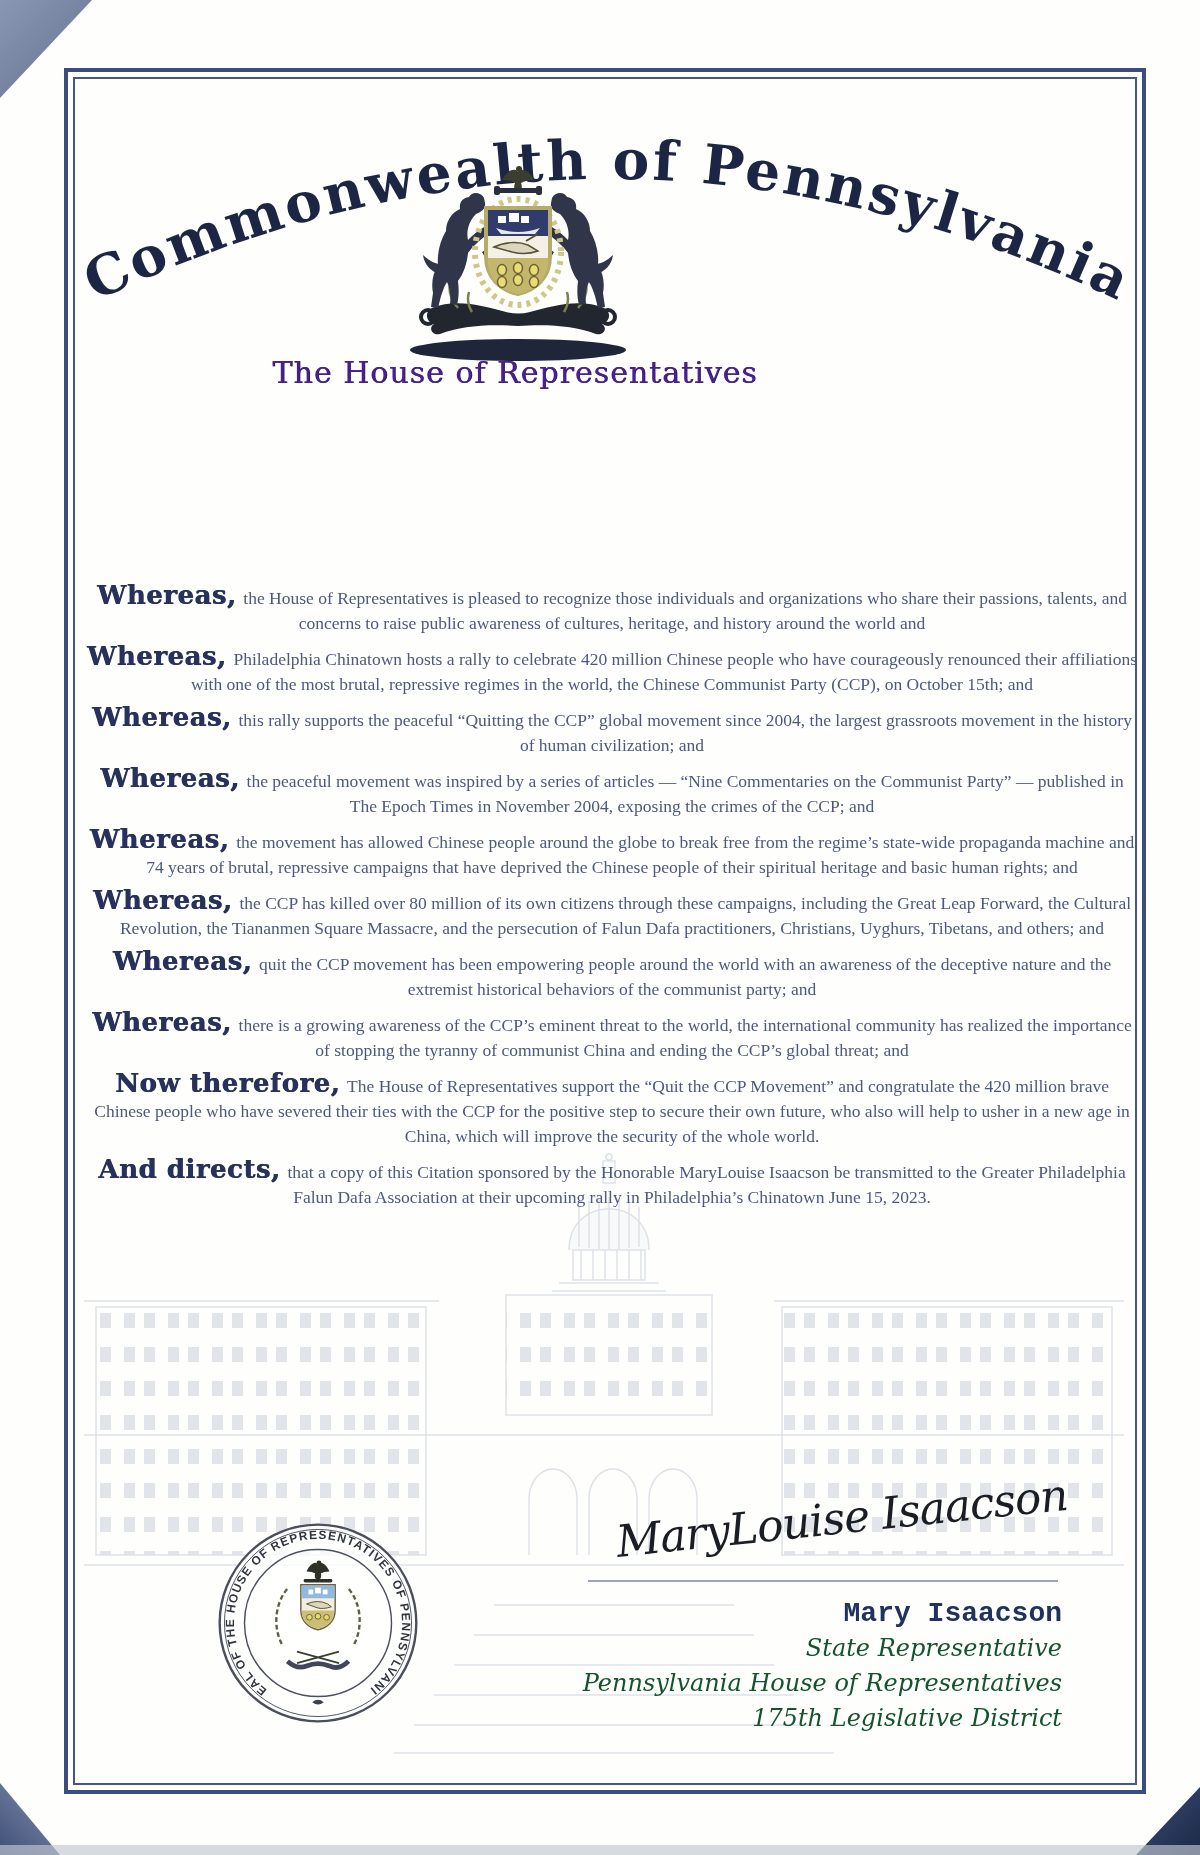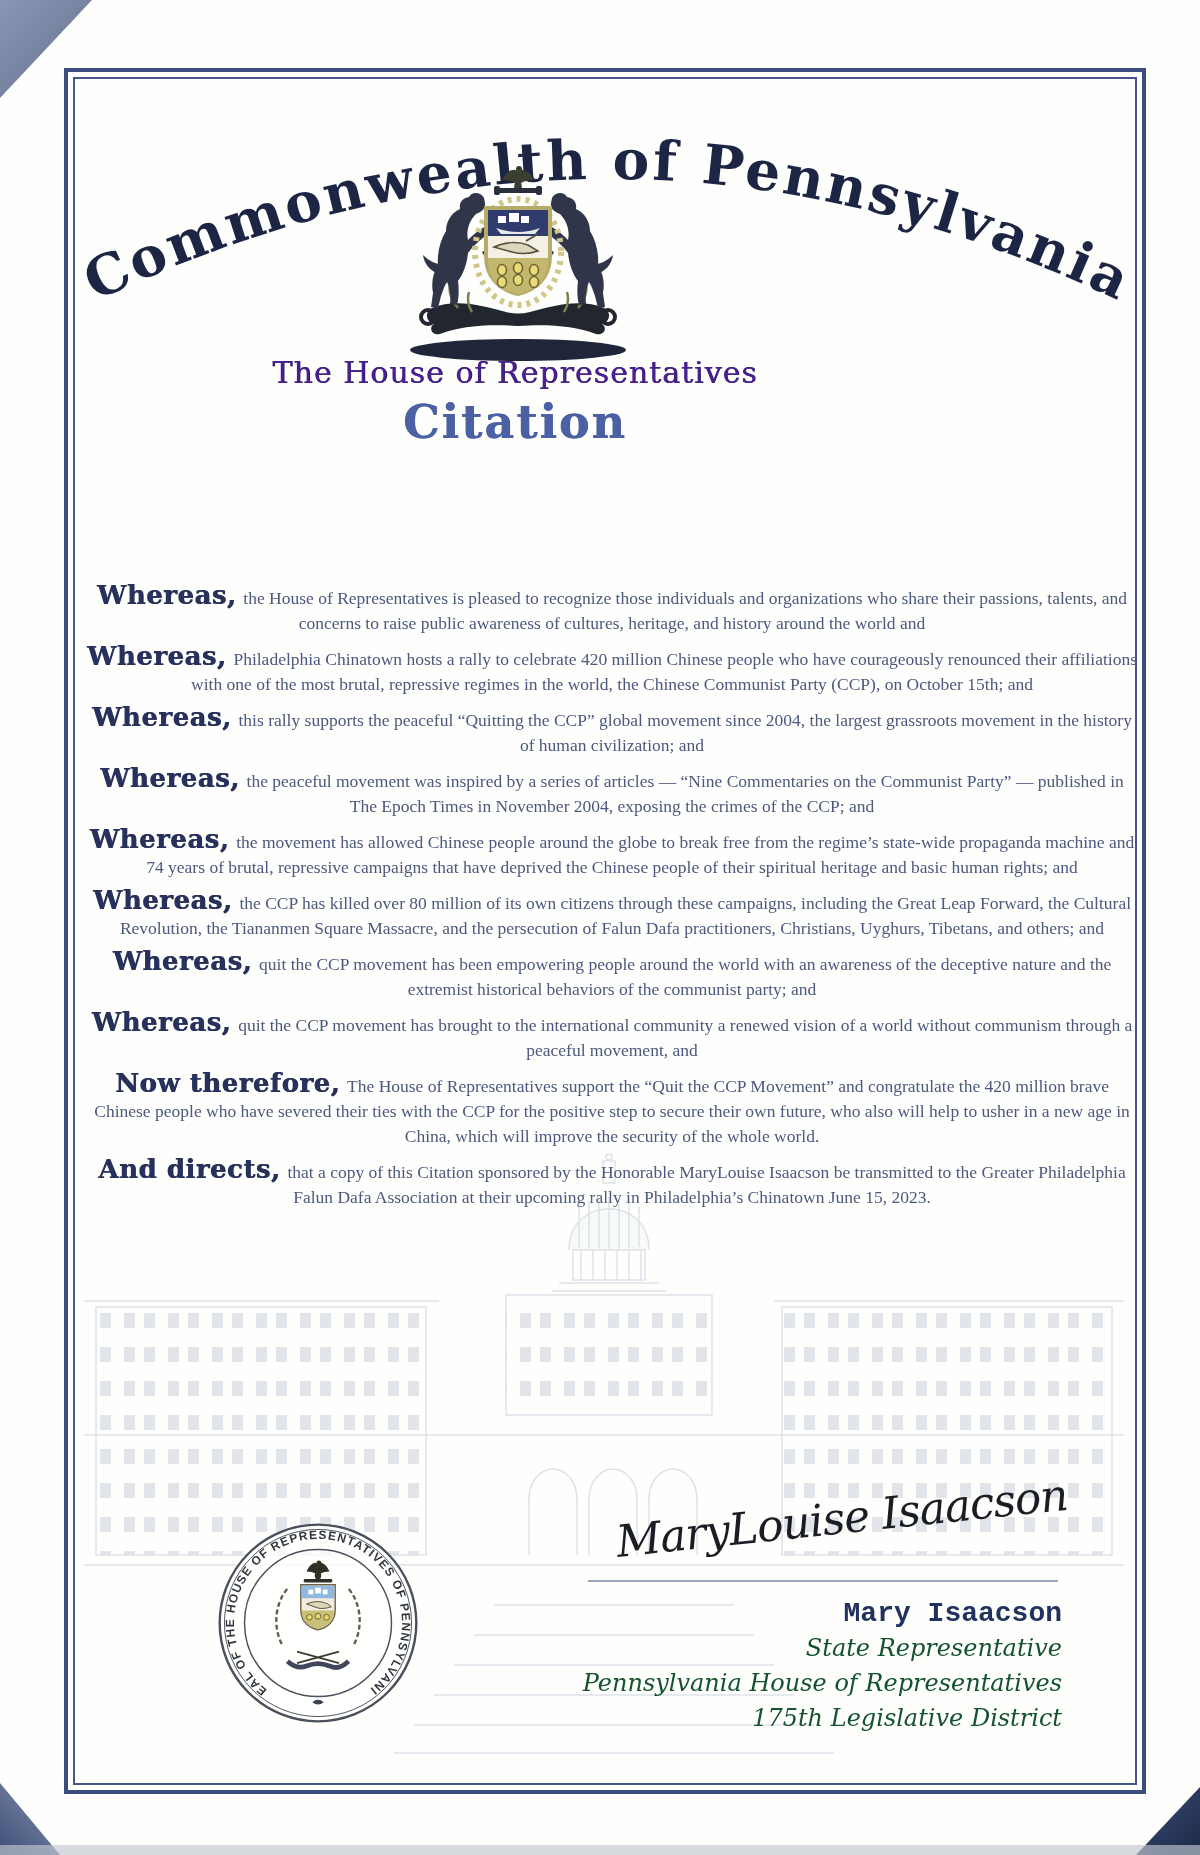--- a/index.html
+++ b/index.html
@@ -151,32 +151,31 @@
       <ellipse cx="136" cy="114" rx="4.5" ry="5.5"></ellipse>
       <ellipse cx="104" cy="126" rx="4.5" ry="5.5"></ellipse>
       <ellipse cx="120" cy="124" rx="4.5" ry="5.5"></ellipse>
       <ellipse cx="136" cy="126" rx="4.5" ry="5.5"></ellipse>
     </g>
   </g>
 </svg>
 
 <div class="head-wrap">
   <div class="head1">The House of Representatives</div>
-  <div class="head2">Citation</div>
 </div>
 
 <div class="body-text">
   <p class="para"><span class="lead">Whereas,</span><span>the House of Representatives is pleased to recognize those individuals and organizations who share their passions, talents, and concerns to raise public awareness of cultures, heritage, and history around the world and</span></p>
   <p class="para"><span class="lead">Whereas,</span><span>Philadelphia Chinatown hosts a rally to celebrate 420 million Chinese people who have courageously renounced their affiliations with one of the most brutal, repressive regimes in the world, the Chinese Communist Party (CCP), on October 15th; and</span></p>
   <p class="para"><span class="lead">Whereas,</span><span>this rally supports the peaceful “Quitting the CCP” global movement since 2004, the largest grassroots movement in the history of human civilization; and</span></p>
   <p class="para"><span class="lead">Whereas,</span><span>the peaceful movement was inspired by a series of articles — “Nine Commentaries on the Communist Party” — published in The Epoch Times in November 2004, exposing the crimes of the CCP; and</span></p>
   <p class="para"><span class="lead">Whereas,</span><span>the movement has allowed Chinese people around the globe to break free from the regime’s state-wide propaganda machine and 74 years of brutal, repressive campaigns that have deprived the Chinese people of their spiritual heritage and basic human rights; and</span></p>
   <p class="para"><span class="lead">Whereas,</span><span>the CCP has killed over 80 million of its own citizens through these campaigns, including the Great Leap Forward, the Cultural Revolution, the Tiananmen Square Massacre, and the persecution of Falun Dafa practitioners, Christians, Uyghurs, Tibetans, and others; and</span></p>
   <p class="para"><span class="lead">Whereas,</span><span>quit the CCP movement has been empowering people around the world with an awareness of the deceptive nature and the extremist historical behaviors of the communist party; and</span></p>
-  <p class="para"><span class="lead">Whereas,</span><span>quit the CCP movement has brought to the international community a renewed vision of a world without communism through a peaceful movement, and</span></p>
+  <p class="para"><span class="lead">Whereas,</span><span>there is a growing awareness of the CCP’s eminent threat to the world, the international community has realized the importance of stopping the tyranny of communist China and ending the CCP’s global threat; and</span></p>
   <p class="para"><span class="lead">Now therefore,</span><span>The House of Representatives support the “Quit the CCP Movement” and congratulate the 420 million brave Chinese people who have severed their ties with the CCP for the positive step to secure their own future, who also will help to usher in a new age in China, which will improve the security of the whole world.</span></p>
   <p class="para"><span class="lead">And directs,</span><span>that a copy of this Citation sponsored by the Honorable MaryLouise Isaacson be transmitted to the Greater Philadelphia Falun Dafa Association at their upcoming rally in Philadelphia’s Chinatown June 15, 2023.</span></p>
 </div>
 
 <svg class="seal-svg" viewBox="0 0 220 220">
   <defs>
     <path id="sealRing" d="M 59.5 182 A 88 88 0 1 1 160.5 182" fill="none"></path>
   </defs>
   <circle cx="110" cy="110" r="103" fill="#ffffff" fill-opacity="0.75" stroke="#4a4f5c" stroke-width="2.5"></circle>
   <circle cx="110" cy="110" r="98" fill="none" stroke="#4a4f5c" stroke-width="1"></circle>

